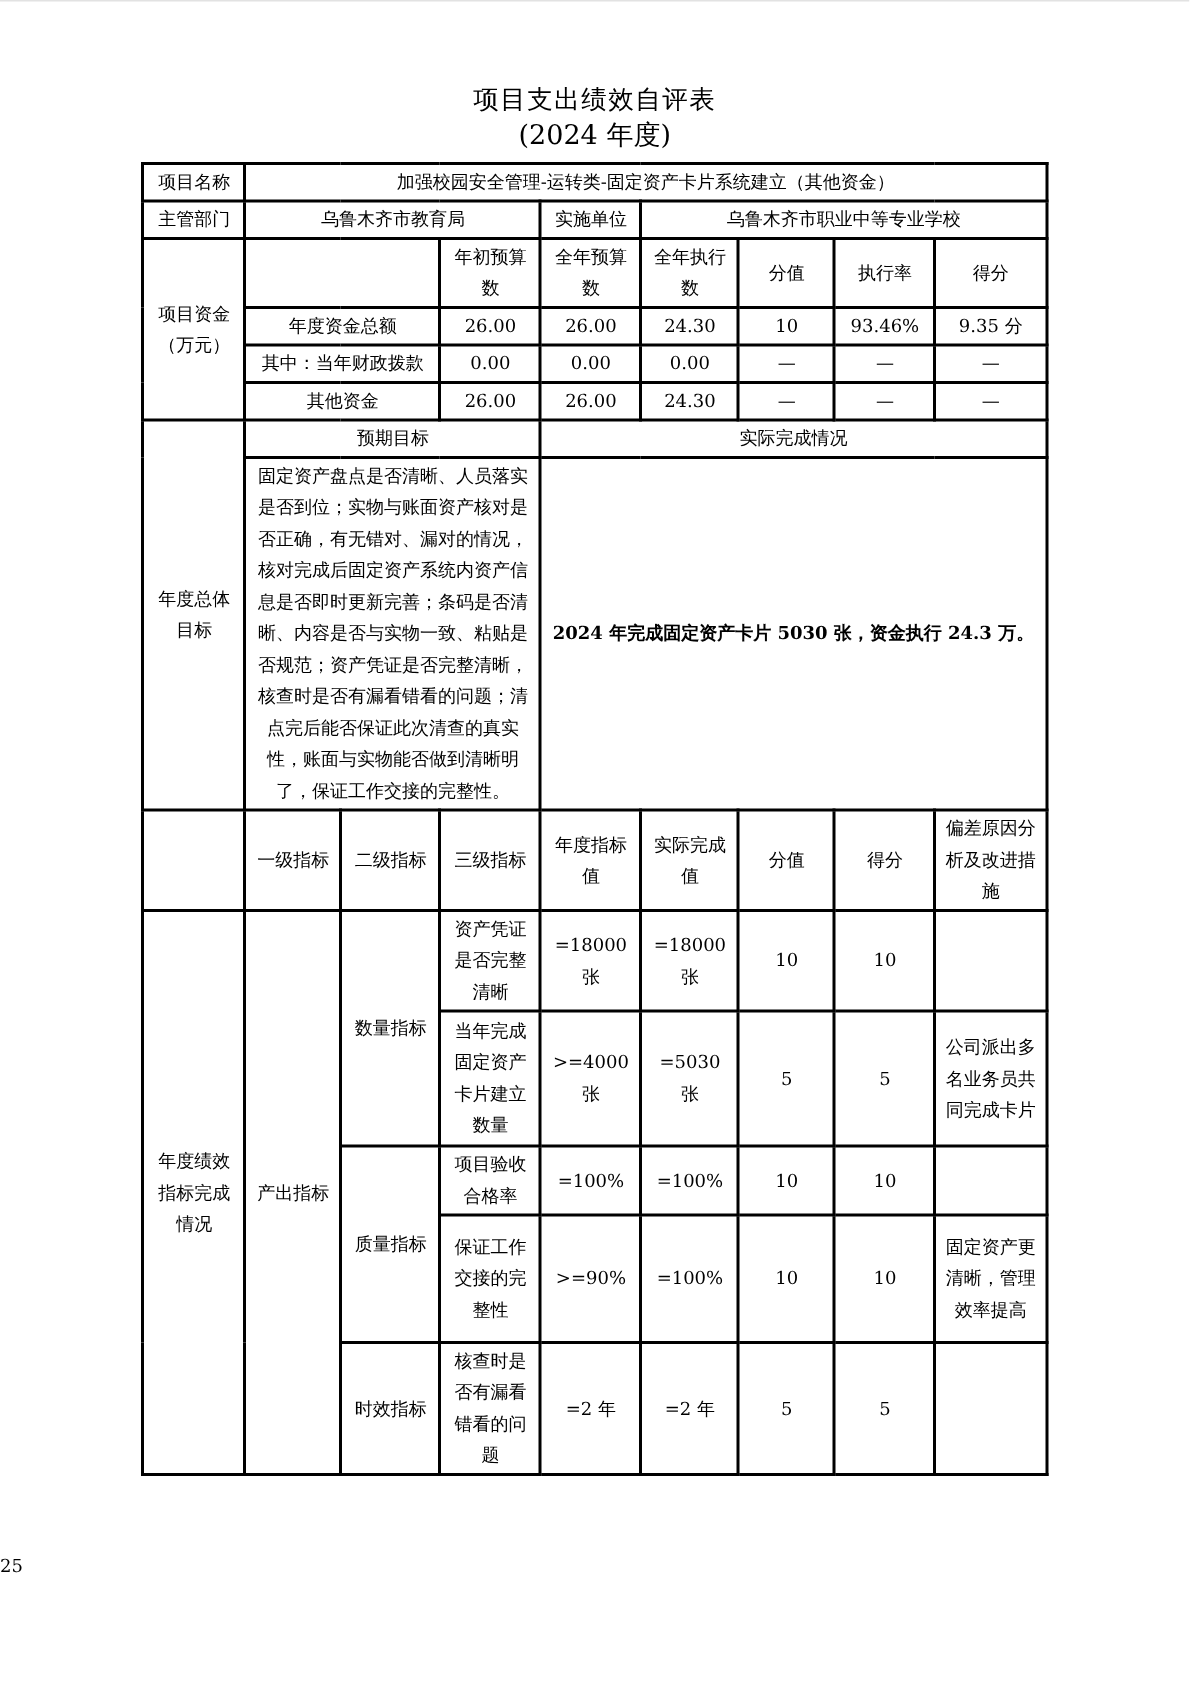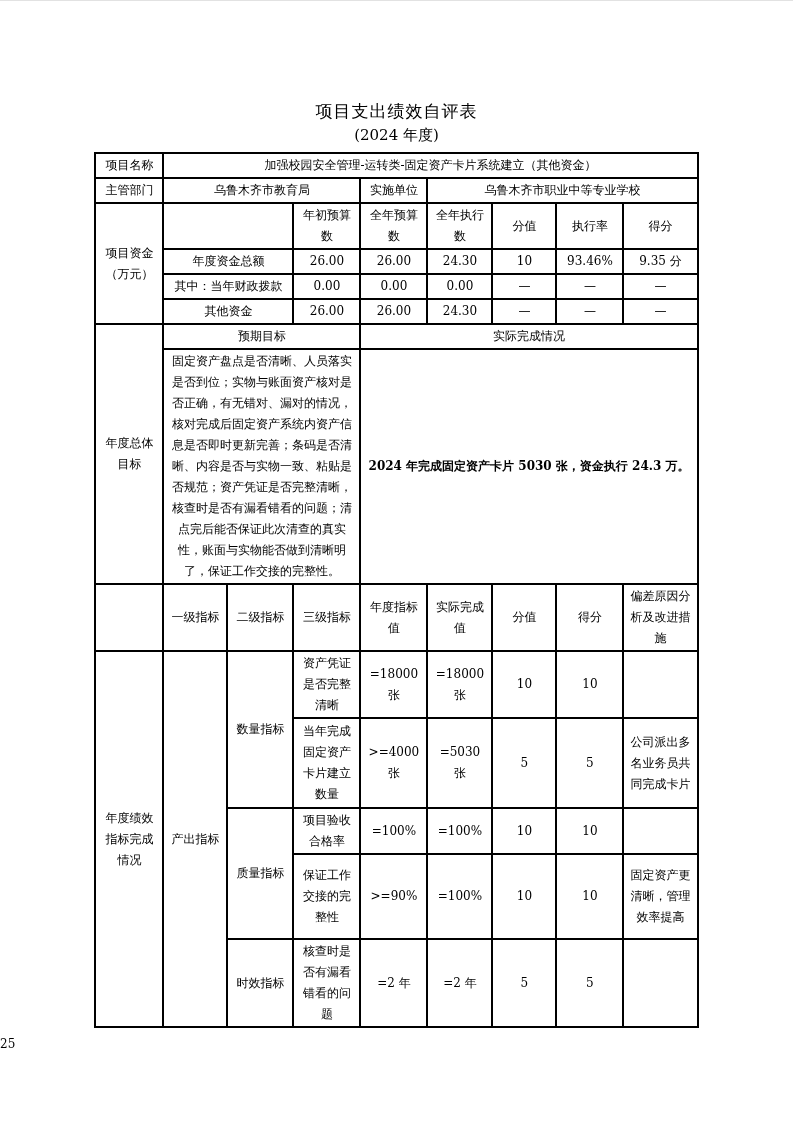--- a/index.html
+++ b/index.html
@@ -15,29 +15,29 @@
     color: #000000;
     overflow: hidden;
   }
   .page-edge {
     position: absolute;
     top: 0; left: 0;
     width: 793px; height: 1px;
     background: #e2e2e2;
   }
   .doc-title {
-    padding-top: 100px;
+    padding-top: 56px;
     text-align: center;
     font-size: 17px;
     letter-spacing: 1px;
     line-height: 22px;
   }
   .doc-subtitle {
     text-align: center;
-    font-size: 15px;
+    font-size: 18px;
     line-height: 20px;
     margin-top: 3px;
   }
   table.form {
     border-collapse: collapse;
     table-layout: fixed;
     width: 602px;
     margin: 7px auto 0 auto;
   }
   table.form td {

